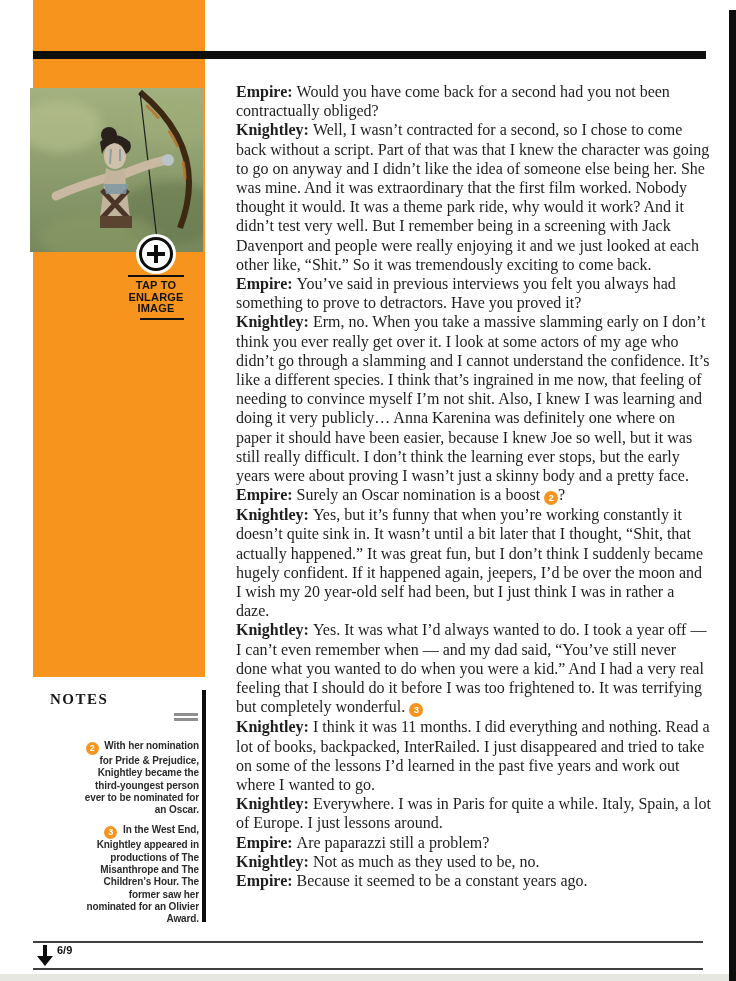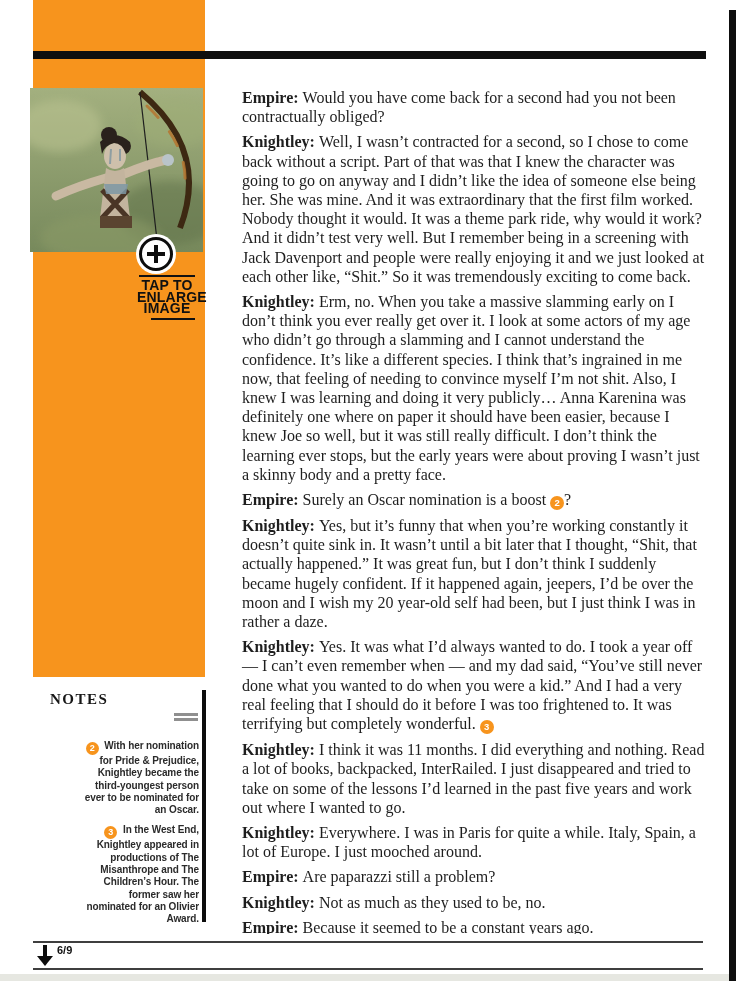--- a/index.html
+++ b/index.html
@@ -27,22 +27,22 @@
     background:#ffffff; border:3px solid #0d0d0d; box-shadow:0 0 0 3px #ffffff; z-index:4; cursor:pointer;
   }
   .plus-icon { position:absolute; inset:0; }
   .plus-icon::before, .plus-icon::after { content:""; position:absolute; background:#0d0d0d; }
   .plus-icon::before { left:50%; top:50%; width:18px; height:4px; transform:translate(-50%,-50%); }
   .plus-icon::after  { left:50%; top:50%; width:4px; height:18px; transform:translate(-50%,-50%); }
 
   
   .tap-block {
     position:absolute; left:126px; top:273px; width:60px; z-index:4; text-align:center; cursor:pointer;
-    font-family:"Liberation Sans", sans-serif; font-weight:bold; font-size:14px; line-height:11.5px;
-    color:#111; letter-spacing:.2px;margin-left:11px;
+    font-family:"Liberation Sans", sans-serif; font-weight:bold; font-size:11px; line-height:11.5px;
+    color:#111; letter-spacing:.2px;
   }
   .tap-rule { height:2px; background:#111; margin:2px 2px; }
   .tap-rule.top { margin-bottom:3px; }
   .tap-rule.bottom { margin-top:3px; width:44px; margin-left:auto; margin-right:2px; }
 
   
   .notes-heading {
     position:absolute; left:50px; top:691px; width:148px; text-align:left; z-index:3;
     font-family:"Liberation Serif", serif; font-weight:bold; font-size:15px; letter-spacing:1.5px; color:#171717;
   }
@@ -58,21 +58,21 @@
   .note-num {
     display:inline-block; width:13px; height:13px; border-radius:50%; background:#F7941D;
     color:#fff; font-size:9px; line-height:13px; text-align:center; letter-spacing:0; vertical-align:-2px; margin-right:3px;
   }
 
   
   .article {
     position:absolute; left:236px; top:82px; width:475px; height:852px; overflow:hidden; z-index:3;
     font-size:16px; line-height:19.2px; color:#1e1e1e;
   }
-  .dialogue-line { margin:6px; }
+  .dialogue-line { margin:0; }
   .speaker { font-weight:bold; }
   .note-badge {
     display:inline-block; width:14px; height:14px; border-radius:50%; background:#F7941D;
     color:#fff; font-family:"Liberation Sans", sans-serif; font-weight:bold; font-size:9.5px; line-height:14px;
     text-align:center; vertical-align:-1px;
   }
 
   
   .footer-rule-top    { position:absolute; left:33px; top:941px; width:670px; height:2px; background:#3f3f3f; z-index:3; }
   .footer-rule-bottom { position:absolute; left:33px; top:968px; width:670px; height:2px; background:#3f3f3f; z-index:3; }
@@ -153,35 +153,36 @@
     <p class="note-item"><span class="note-num">2</span><span class="note-text"> With her nomination for Pride &amp; Prejudice, Knightley became the third-youngest person ever to be nominated for an Oscar.</span></p>
 
     <p class="note-item"><span class="note-num">3</span><span class="note-text"> In the West End, Knightley appeared in productions of The Misanthrope and The Children’s Hour. The former saw her nominated for an Olivier Award.</span></p>
   </div>
 
   <main class="article" id="dialogue-container">
     <p class="dialogue-line"><b class="speaker">Empire: </b><span class="dialogue-text">Would you have come back for a second had you not been contractually obliged?</span><span class="dialogue-after"></span></p>
 
     <p class="dialogue-line"><b class="speaker">Knightley: </b><span class="dialogue-text">Well, I wasn’t contracted for a second, so I chose to come back without a script. Part of that was that I knew the character was going to go on anyway and I didn’t like the idea of someone else being her. She was mine. And it was extraordinary that the first film worked. Nobody thought it would. It was a theme park ride, why would it work? And it didn’t test very well. But I remember being in a screening with Jack Davenport and people were really enjoying it and we just looked at each other like, “Shit.” So it was tremendously exciting to come back.</span><span class="dialogue-after"></span></p>
 
+    <p class="dialogue-line"><b class="speaker">Empire: </b><span class="dialogue-text">You’ve said in previous interviews you felt you always had something to prove to detractors. Have you proved it?</span><span class="dialogue-after"></span></p>
 
     <p class="dialogue-line"><b class="speaker">Knightley: </b><span class="dialogue-text">Erm, no. When you take a massive slamming early on I don’t think you ever really get over it. I look at some actors of my age who didn’t go through a slamming and I cannot understand the confidence. It’s like a different species. I think that’s ingrained in me now, that feeling of needing to convince myself I’m not shit. Also, I knew I was learning and doing it very publicly… Anna Karenina was definitely one where on paper it should have been easier, because I knew Joe so well, but it was still really difficult. I don’t think the learning ever stops, but the early years were about proving I wasn’t just a skinny body and a pretty face.</span><span class="dialogue-after"></span></p>
 
     <p class="dialogue-line"><b class="speaker">Empire: </b><span class="dialogue-text">Surely an Oscar nomination is a boost </span><span class="note-badge">2</span><span class="dialogue-after">?</span></p>
 
     <p class="dialogue-line"><b class="speaker">Knightley: </b><span class="dialogue-text">Yes, but it’s funny that when you’re working constantly it doesn’t quite sink in. It wasn’t until a bit later that I thought, “Shit, that actually happened.” It was great fun, but I don’t think I suddenly became hugely confident. If it happened again, jeepers, I’d be over the moon and I wish my 20 year-old self had been, but I just think I was in rather a daze.</span><span class="dialogue-after"></span></p>
 
 
     <p class="dialogue-line"><b class="speaker">Knightley: </b><span class="dialogue-text">Yes. It was what I’d always wanted to do. I took a year off — I can’t even remember when — and my dad said, “You’ve still never done what you wanted to do when you were a kid.” And I had a very real feeling that I should do it before I was too frightened to. It was terrifying but completely wonderful. </span><span class="note-badge">3</span><span class="dialogue-after"></span></p>
 
 
     <p class="dialogue-line"><b class="speaker">Knightley: </b><span class="dialogue-text">I think it was 11 months. I did everything and nothing. Read a lot of books, backpacked, InterRailed. I just disappeared and tried to take on some of the lessons I’d learned in the past five years and work out where I wanted to go.</span><span class="dialogue-after"></span></p>
 
 
-    <p class="dialogue-line"><b class="speaker">Knightley: </b><span class="dialogue-text">Everywhere. I was in Paris for quite a while. Italy, Spain, a lot of Europe. I just mooched around.</span><span class="dialogue-after"></span></p>
+    <p class="dialogue-line"><b class="speaker">Knightley: </b><span class="dialogue-text">Everywhere. I was in Paris for quite a while. Italy, Spain, a lot of Europe. I just lessons around.</span><span class="dialogue-after"></span></p>
 
     <p class="dialogue-line"><b class="speaker">Empire: </b><span class="dialogue-text">Are paparazzi still a problem?</span><span class="dialogue-after"></span></p>
 
     <p class="dialogue-line"><b class="speaker">Knightley: </b><span class="dialogue-text">Not as much as they used to be, no.</span><span class="dialogue-after"></span></p>
 
     <p class="dialogue-line"><b class="speaker">Empire: </b><span class="dialogue-text">Because it seemed to be a constant years ago.</span><span class="dialogue-after"></span></p>
   </main>
 
   <div class="footer-rule-top"></div>
   <div class="down-arrow"></div>

